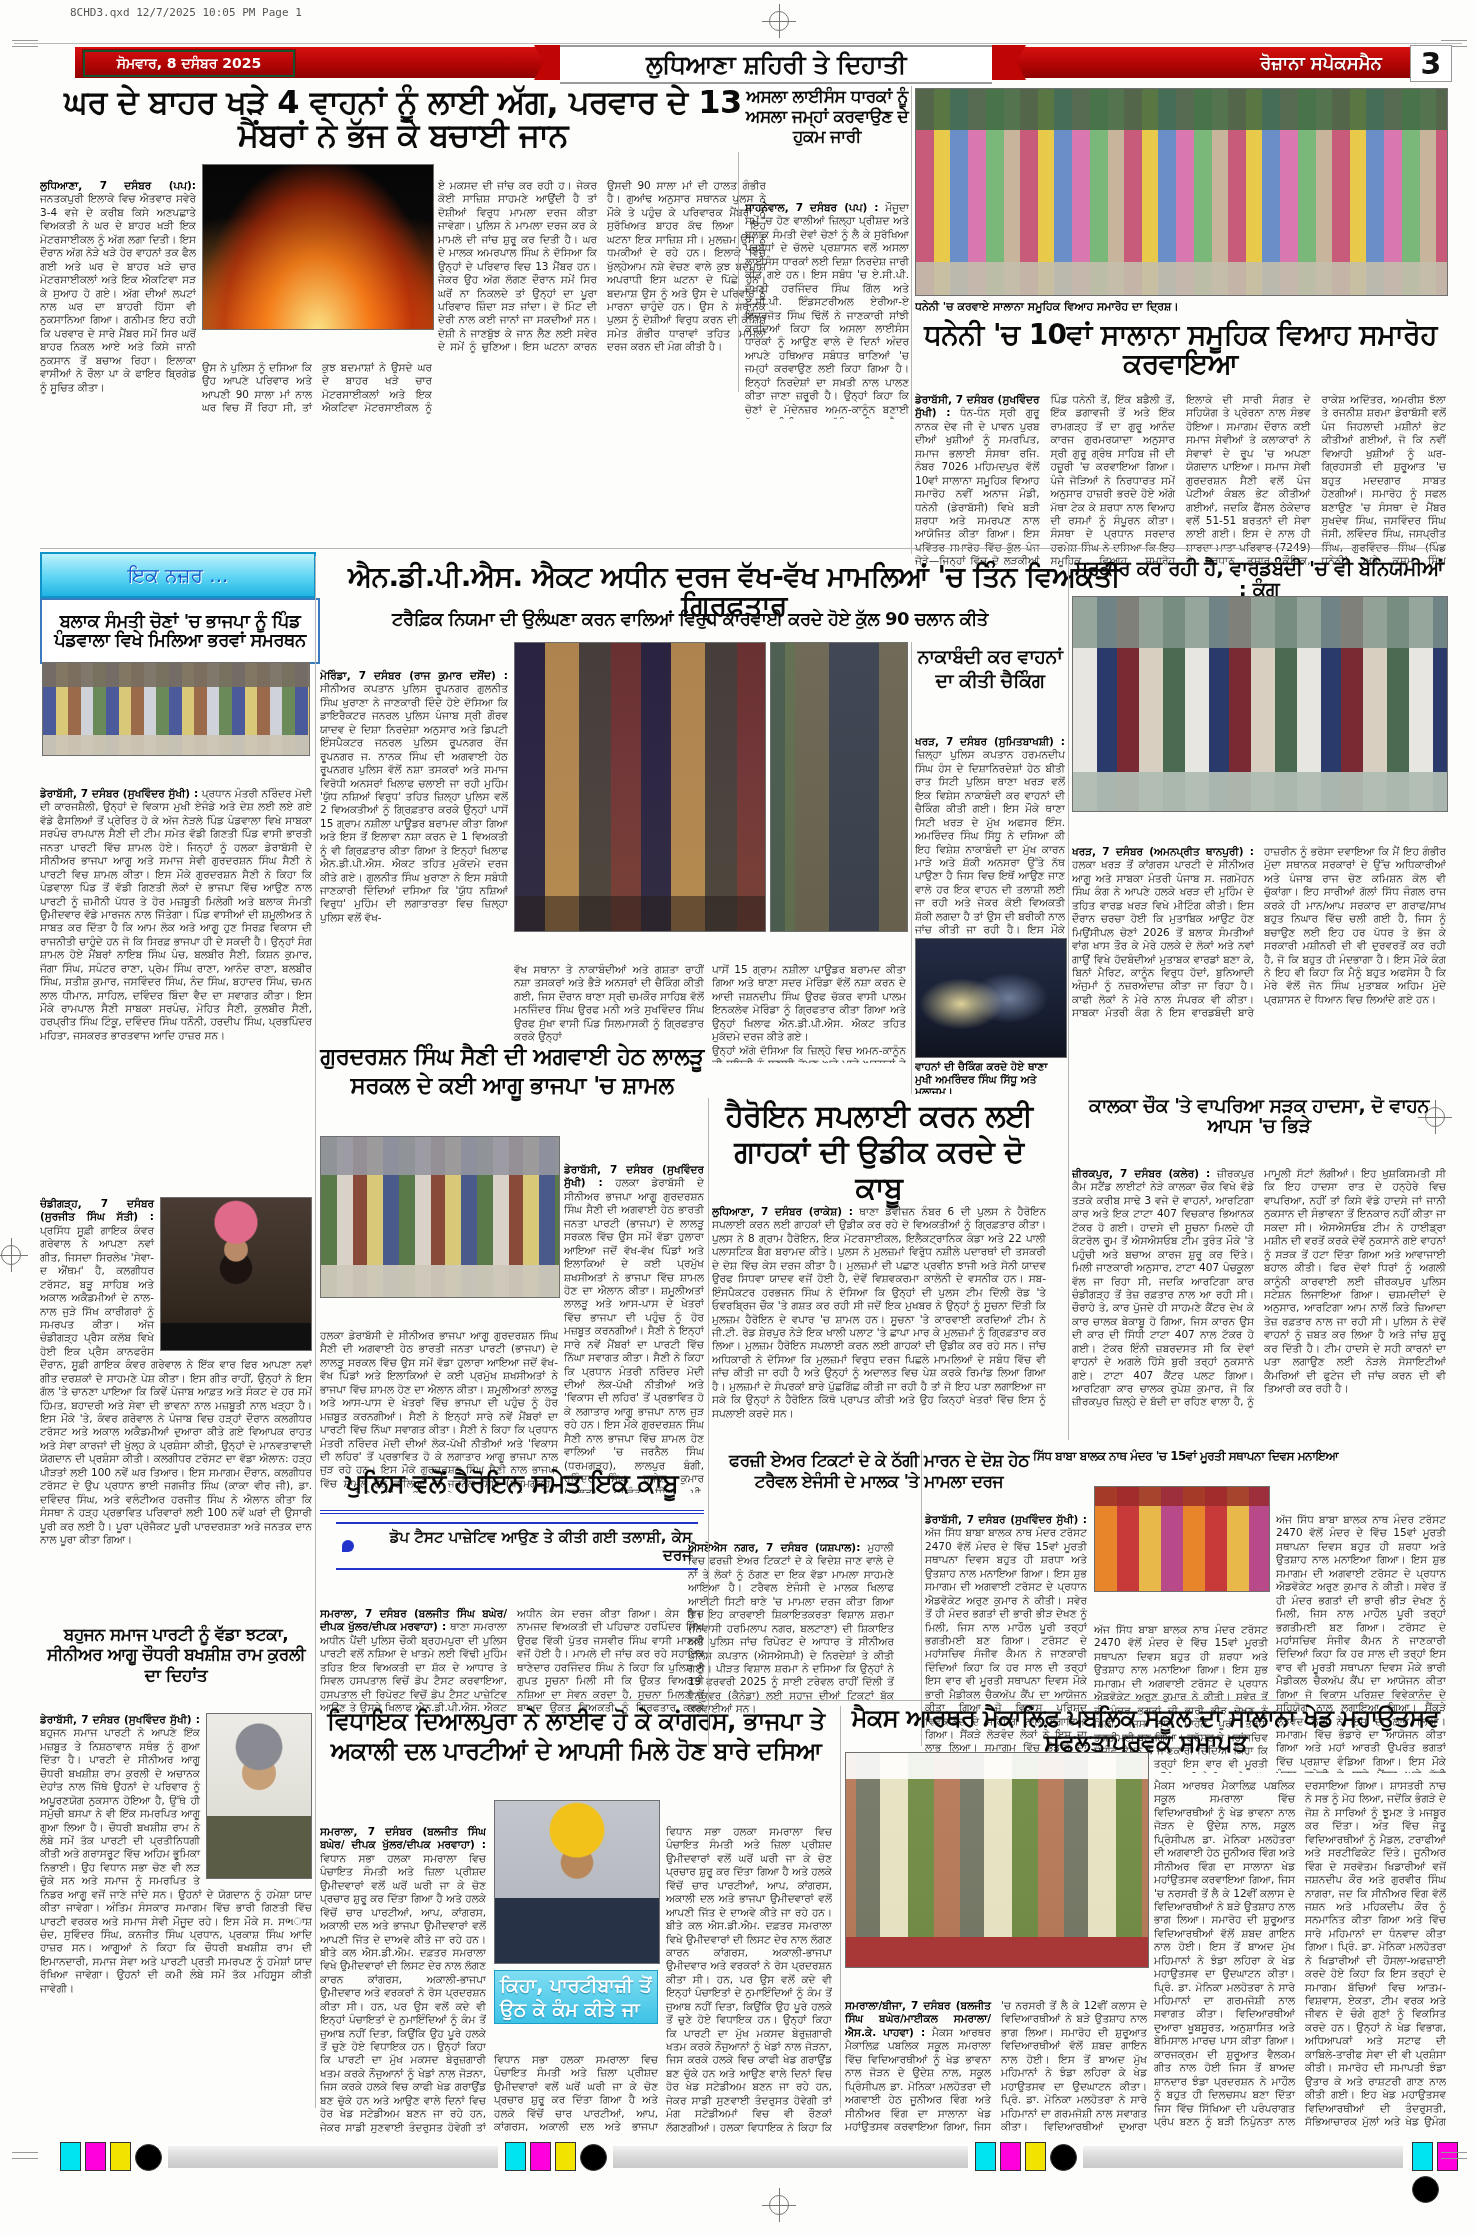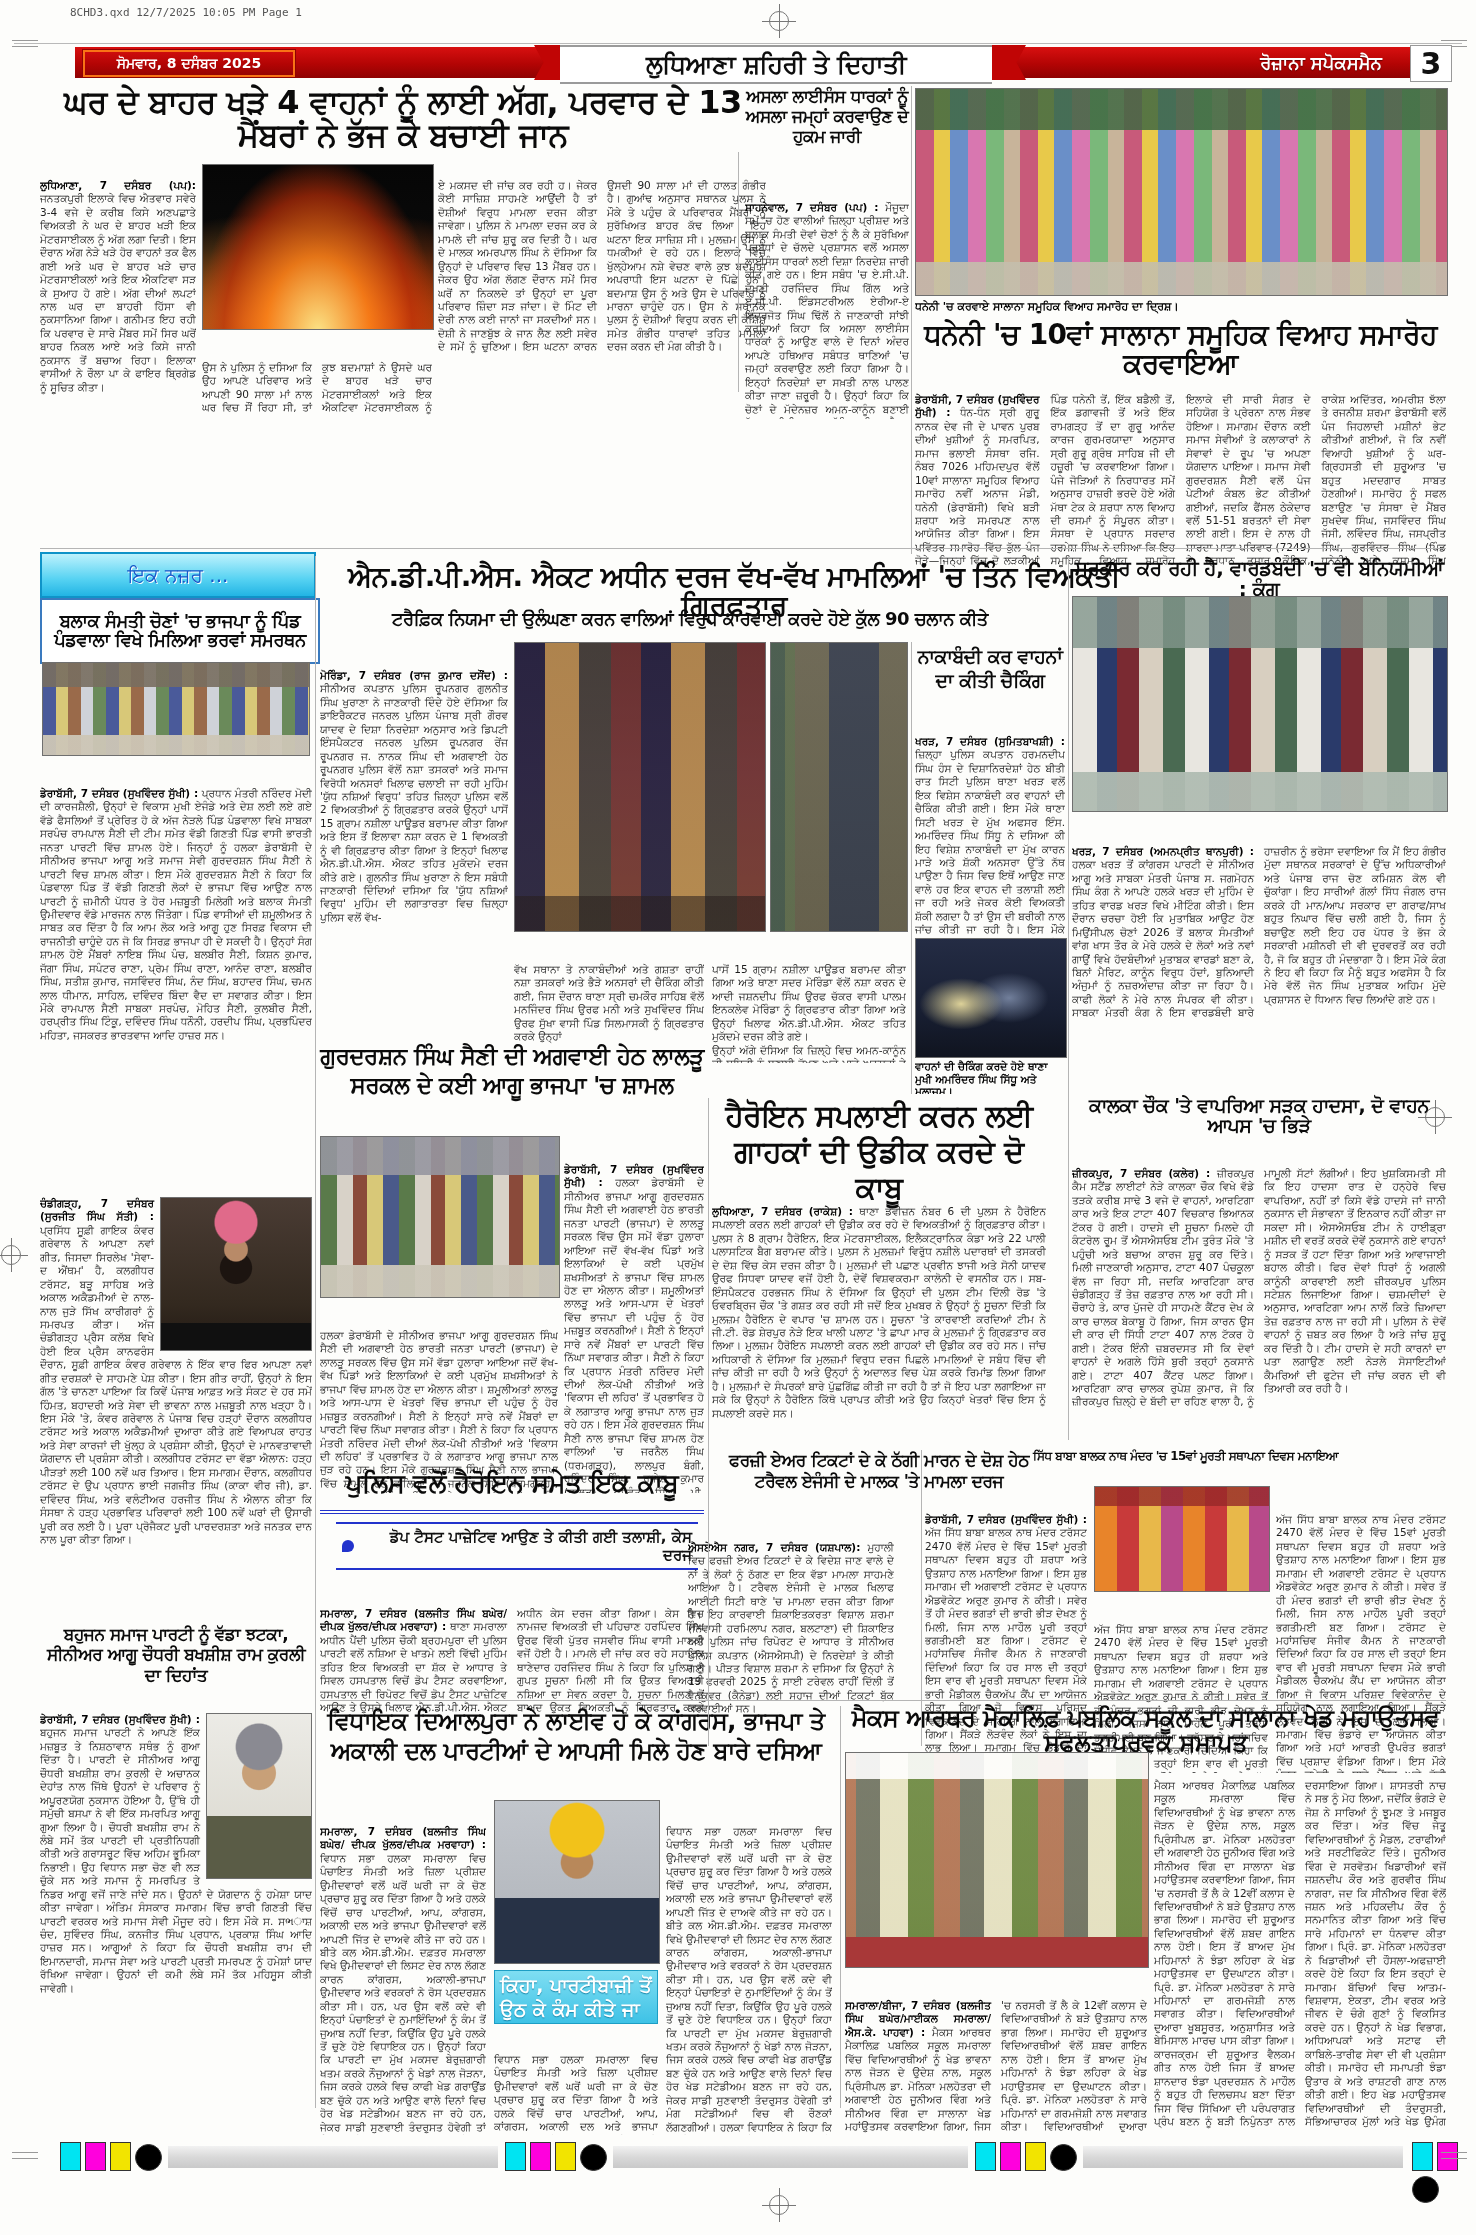--- a/index.html
+++ b/index.html
@@ -8,21 +8,21 @@
   
   .meta-line{font-family:"DejaVu Sans Mono",monospace;font-size:11px;color:#555;}
   .topline{height:1px;background:#b9b9b9;}
   .target{width:34px;height:34px;}
   .target:before{content:"";position:absolute;left:50%;top:0;bottom:0;width:1px;background:#777;}
   .target:after{content:"";position:absolute;top:50%;left:0;right:0;height:1px;background:#777;}
   .target .ring{position:absolute;left:7px;top:7px;width:18px;height:18px;border:1px solid #777;border-radius:50%;}
   .cropdash{width:26px;height:5px;border-top:1px solid #999;border-bottom:1px solid #999;}
   
   .band{background:linear-gradient(180deg,#d81010,#b30404 55%,#8f0202);}
-  .datebox{border:2px solid #f97316;outline:1px solid #8f0202;color:#fff;font-weight:bold;font-size:14px;display:flex;align-items:center;justify-content:center;}
+  .datebox{border:2px solid #14532d;outline:1px solid #8f0202;color:#fff;font-weight:bold;font-size:14px;display:flex;align-items:center;justify-content:center;}
   .centerpanel{background:#fff;border-top:2px solid #9a9a9a;border-bottom:2px solid #9a9a9a;display:flex;align-items:center;justify-content:center;}
   .centerpanel .ttl{font-size:25px;font-weight:900;color:#0d0d0d;letter-spacing:-.5px;}
   .ribbon-l{background:#c00505;clip-path:polygon(0 0,100% 0,100% 100%,0 100%,28% 50%);}
   .ribbon-r{background:#c00505;clip-path:polygon(0 0,100% 0,72% 50%,100% 100%,0 100%);}
   .brand{color:#fff;font-weight:900;font-size:18px;display:flex;align-items:center;justify-content:center;text-shadow:0 1px 1px #600;}
   .pagenumbox{background:#fff;border:1px solid #999;display:flex;align-items:center;justify-content:center;font-size:30px;font-weight:900;color:#111;}
   
   .hl{font-weight:900;color:#0a0a0a;text-align:center;line-height:1.04;letter-spacing:-.5px;}
   .body-col{font-size:10.5px;line-height:1.28;text-align:justify;color:#1c1c1c;overflow:hidden;margin-top:27px;}
   .body-col b.dl{color:#000;}

